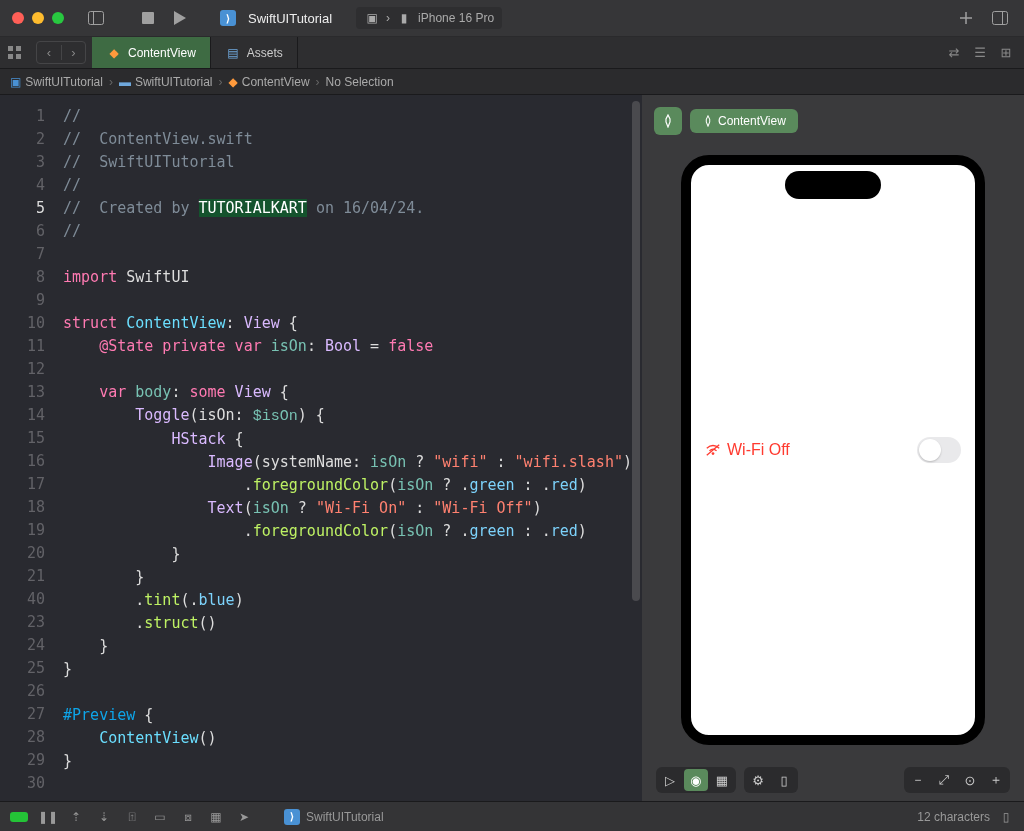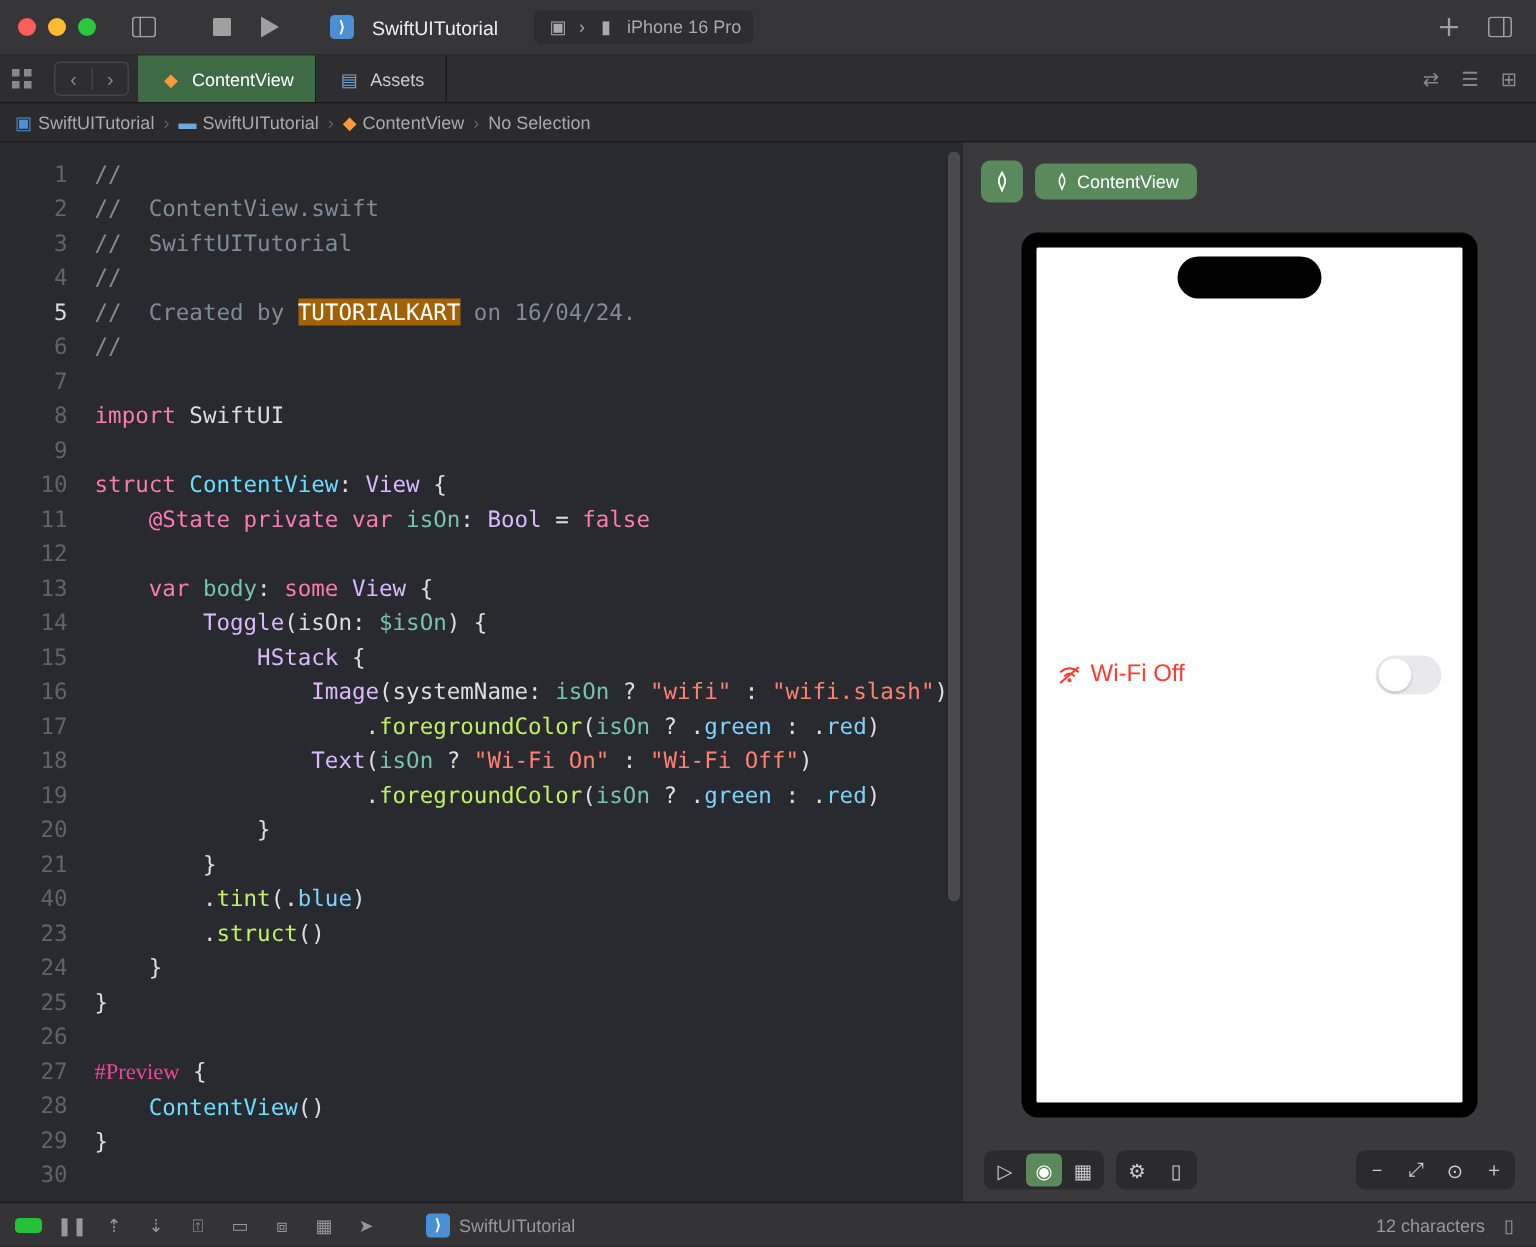--- a/index.html
+++ b/index.html
@@ -89,43 +89,43 @@
   color:#ddd;
 }
 .cmt{color:#7f8c98;}
 .kw{color:#ff7ab2;}
 .type{color:#dabaff;}
 .typeAlt{color:#6bdfff;}
 .id{color:#78c2b3;}
 .enum{color:#7dd3fc;}
 .str{color:#ff8170;}
 .fn{color:#bef264;}
-.attr{color:#78c2b3;}
-.macro{color:#ec4899;font-family:Liberation Serif, serif;}
-.sel{background:#a16207; color:#fff; padding:0 0;}
+.attr{color:#78c2b3;font-family:Liberation Mono, monospace;}
+.macro{color:#0ea5e9;}
+.sel{background:#14532d; color:#fff; padding:0 0;}
 .editor-scroll{position:absolute; right:2px; top:6px; width:8px; height:500px; background:#4a4a4e; border-radius:4px;}
 
 .preview-pane{
   width:382px;
   background:#3a3a3c;
   padding:12px;
   position:relative;
   display:flex;
   flex-direction:column;
 }
 .preview-head{display:flex;gap:8px;align-items:center;margin-bottom:10px;}
 .pin-btn{width:28px;height:28px;background:#5a8a5c;border-radius:6px;display:flex;align-items:center;justify-content:center;color:#fff;}
 .preview-chip{background:#5a8a5c;color:#fff;padding:5px 12px;border-radius:6px;font-size:12px;display:flex;align-items:center;gap:4px;}
 
 .iphone{
   margin:10px auto 0;
   width:304px;
   height:590px;
   background:#fff;
-  border-radius:11px;
+  border-radius:28px;
   border:10px solid #000;
   position:relative;
   overflow:hidden;
 }
 .island{position:absolute;top:6px;left:50%;transform:translateX(-50%);width:96px;height:28px;background:#000;border-radius:18px;}
 .app-content{
   position:absolute; top:50%; left:0; right:0; transform:translateY(-50%);
   display:flex; align-items:center; padding:0 14px;
 }
 .app-content .wifi-row{display:flex;align-items:center;gap:6px;color:#ff3b30;font-size:16px;}

